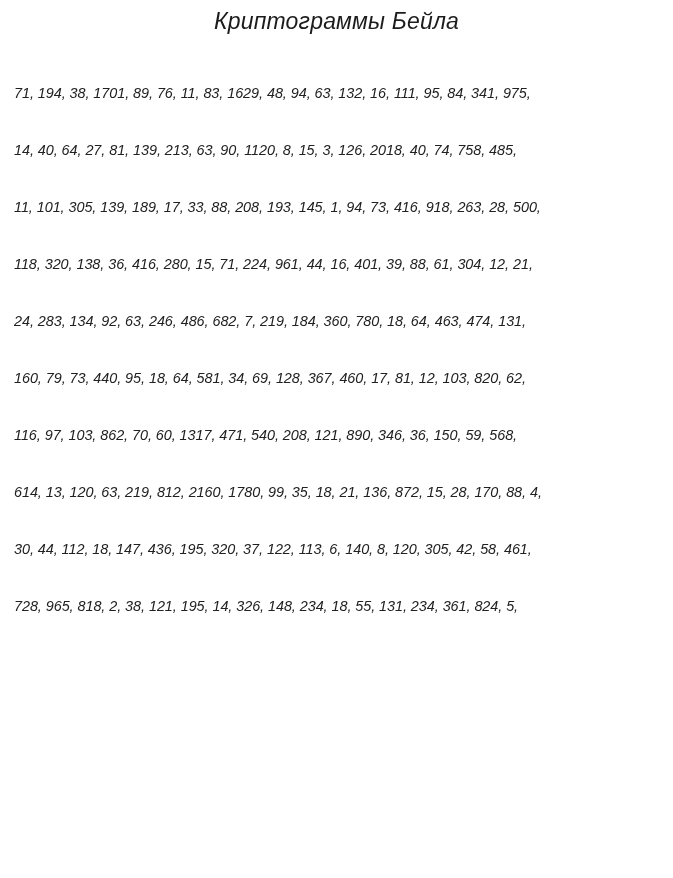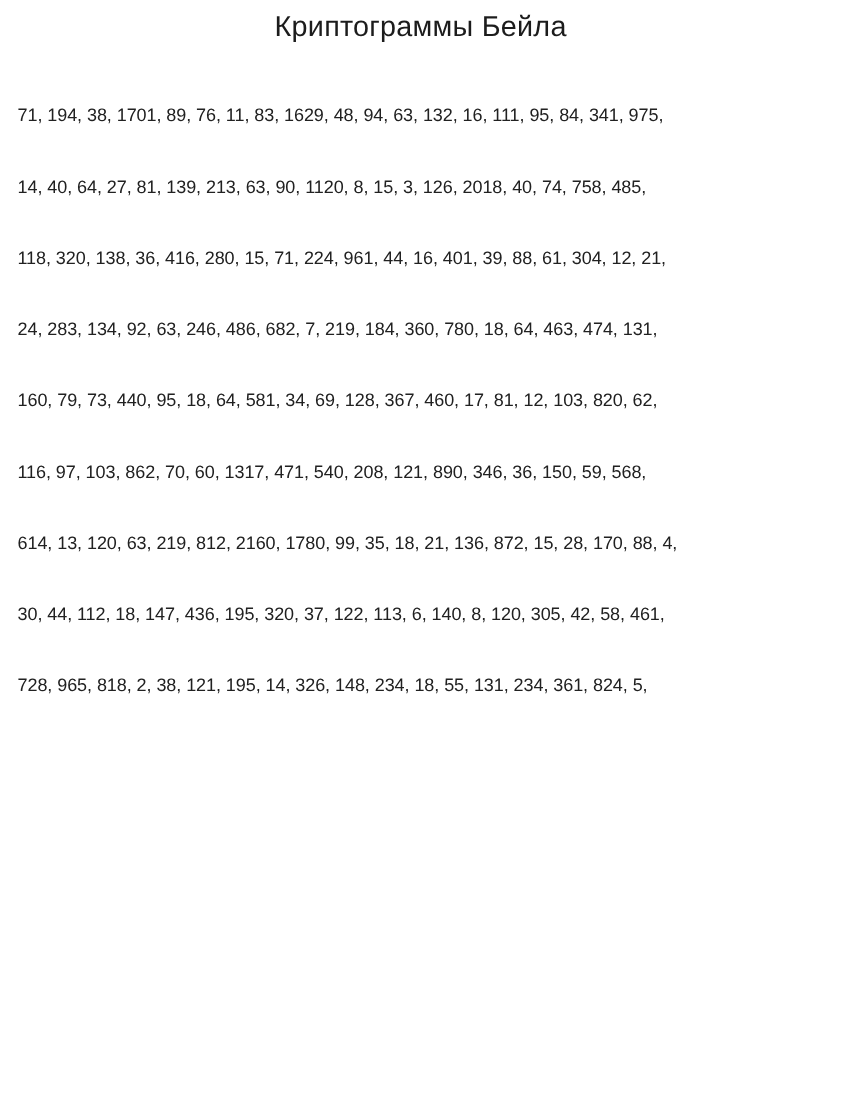--- a/index.html
+++ b/index.html
@@ -15,20 +15,21 @@
     font-family: "Liberation Sans", "DejaVu Sans", sans-serif;
     color: #1a1a1a;
     -webkit-font-smoothing: antialiased;
   }
   .page {
     position: relative;
     width: 673px;
     height: 640px;
     box-sizing: border-box;
     padding: 0 12px;
+    font-style: italic;
   }
   .doc-title {
     margin: 0;
     padding: 9px 0 12px 0;
     text-align: center;
     font-weight: 400;
     font-size: 23px;
     line-height: 1.1;
     letter-spacing: 0.2px;
     color: #1c1c1c;
@@ -51,20 +52,21 @@
 </head>
 <body>
 
 <div class="page">
 
   <h1 class="doc-title">Криптограммы Бейла</h1>
 
   <div class="cipher-block">
     <span class="cipher-line">71, 194, 38, 1701, 89, 76, 11, 83, 1629, 48, 94, 63, 132, 16, 111, 95, 84, 341, 975,</span>
     <span class="cipher-line">14, 40, 64, 27, 81, 139, 213, 63, 90, 1120, 8, 15, 3, 126, 2018, 40, 74, 758, 485,</span>
+    <span class="cipher-line">11, 101, 305, 139, 189, 17, 33, 88, 208, 193, 145, 1, 94, 73, 416, 918, 263, 28, 500,</span>
     <span class="cipher-line">118, 320, 138, 36, 416, 280, 15, 71, 224, 961, 44, 16, 401, 39, 88, 61, 304, 12, 21,</span>
     <span class="cipher-line">24, 283, 134, 92, 63, 246, 486, 682, 7, 219, 184, 360, 780, 18, 64, 463, 474, 131,</span>
     <span class="cipher-line">160, 79, 73, 440, 95, 18, 64, 581, 34, 69, 128, 367, 460, 17, 81, 12, 103, 820, 62,</span>
     <span class="cipher-line">116, 97, 103, 862, 70, 60, 1317, 471, 540, 208, 121, 890, 346, 36, 150, 59, 568,</span>
     <span class="cipher-line">614, 13, 120, 63, 219, 812, 2160, 1780, 99, 35, 18, 21, 136, 872, 15, 28, 170, 88, 4,</span>
     <span class="cipher-line">30, 44, 112, 18, 147, 436, 195, 320, 37, 122, 113, 6, 140, 8, 120, 305, 42, 58, 461,</span>
     <span class="cipher-line">728, 965, 818, 2, 38, 121, 195, 14, 326, 148, 234, 18, 55, 131, 234, 361, 824, 5,</span>
     
     
     

